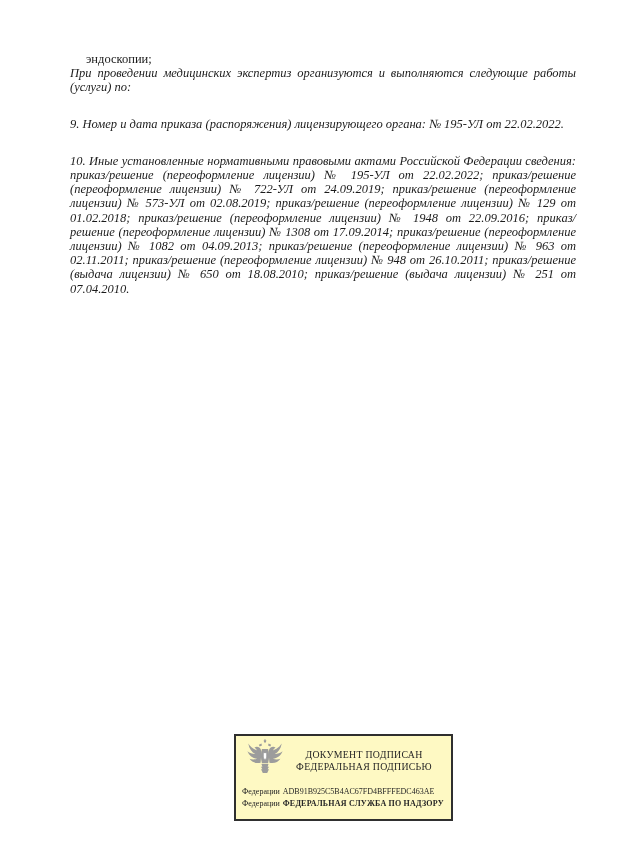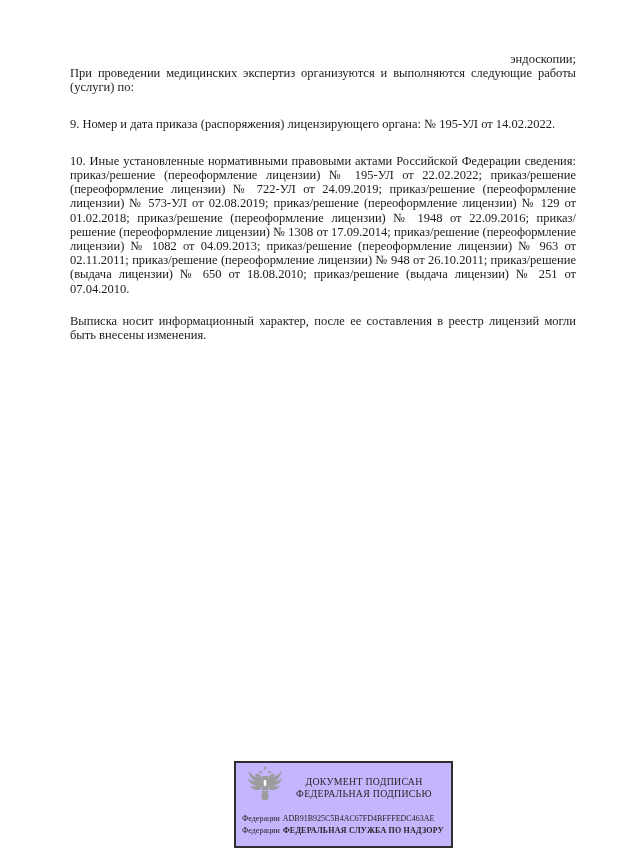--- a/index.html
+++ b/index.html
@@ -12,37 +12,37 @@
     overflow: hidden;
   }
   .page { position: absolute; inset: 0; background: #ffffff; }
 
   .content {
     position: absolute;
     left: 70px; top: 52px; width: 506px;
     font-size: 12.5px;
     line-height: 14.2px;
   }
-  .content p { margin: 0; }
+  .content p { margin: 0; font-style: italic; }
   .para { text-align: justify; }
-  .line { text-align: right; }
+  .line { text-align: left; }
   .indent-1 { padding-left: 16px; }
   .indent-05 { padding-left: 8px; }
   .sec9 { margin-top: 22px !important; }
   .sec10 { margin-top: 23px !important; }
   .disclaimer { margin-top: 18px !important; }
 
   
   .stamp {
     position: absolute;
-    left: 234px; top: 761px;
+    left: 234px; top: 734px;
     width: 219px; height: 87px;
     box-sizing: border-box;
     border: 2px solid #2f2f2f;
-    background: #c4b5fd;
+    background: #fef9c3;
     padding: 3px 6px 0 6px;
     overflow: hidden;
   }
   .stamp-top {
     display: flex;
     align-items: center;
     height: 44px;
   }
   .stamp-eagle {
     flex: 0 0 auto;
@@ -73,23 +73,22 @@
   .owner-value { font-weight: bold; letter-spacing: 0.2px; }
 </style>
 </head>
 <body>
 
 <div class="page">
 
   <div class="content">
     <div class="line indent-1">эндоскопии;</div>
     <p class="para">При проведении медицинских экспертиз организуются и выполняются следующие работы (услуги) по:</p>
-    <p class="para sec9">9. Номер и дата приказа (распоряжения) лицензирующего органа: № 195-УЛ от 14.02.2022.</p>
+    <p class="para sec9">9. Номер и дата приказа (распоряжения) лицензирующего органа: № 195-УЛ от 22.02.2022.</p>
     <p class="para sec10">10. Иные установленные нормативными правовыми актами Российской Федерации сведения: приказ/решение (переоформление лицензии) № 195-УЛ от 22.02.2022; приказ/решение (переоформление лицензии) № 722-УЛ от 24.09.2019; приказ/решение (переоформление лицензии) № 573-УЛ от 02.08.2019; приказ/решение (переоформление лицензии) № 129 от 01.02.2018; приказ/решение (переоформление лицензии) № 1948 от 22.09.2016; приказ/решение (переоформление лицензии) № 1308 от 17.09.2014; приказ/решение (переоформление лицензии) № 1082 от 04.09.2013; приказ/решение (переоформление лицензии) № 963 от 02.11.2011; приказ/решение (переоформление лицензии) № 948 от 26.10.2011; приказ/решение (выдача лицензии) № 650 от 18.08.2010; приказ/решение (выдача лицензии) № 251 от 07.04.2010.</p>
-    <p class="para disclaimer">Выписка носит информационный характер, после ее составления в реестр лицензий могли быть внесены изменения.</p>
   </div>
 
   <div class="stamp">
     <div class="stamp-top">
       <span class="stamp-eagle">
         <svg width="44" height="44" viewBox="0 0 100 100" xmlns="http://www.w3.org/2000/svg">
           <g fill="#9c9c9c">
             <path d="M47 3 h6 l-1 5 h-4 z"></path>
             <circle cx="50" cy="2.5" r="1.8"></circle>
             <path d="M36 13 l6 -3 1 5 -5 2 z"></path>

